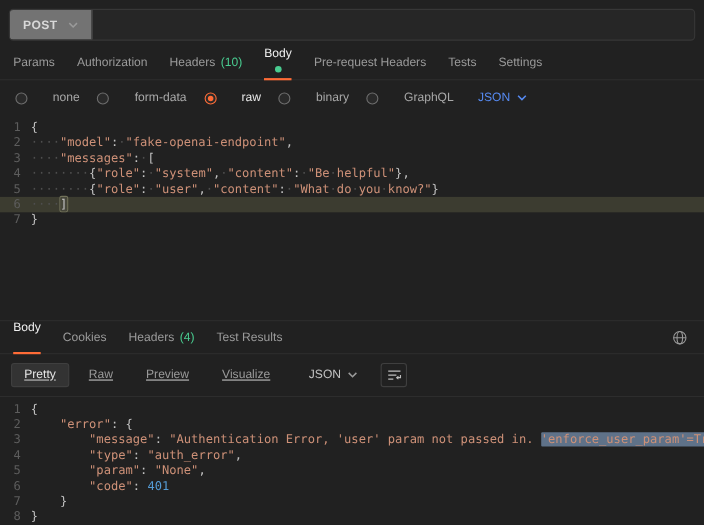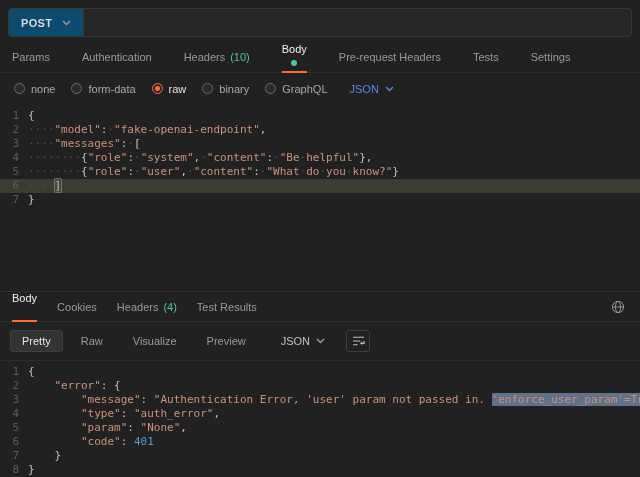--- a/index.html
+++ b/index.html
@@ -12,39 +12,39 @@
     width:640px;height:477px;overflow:hidden;
     background:#212121;color:#c2c2c2;
     font-family:"Liberation Sans",sans-serif;font-size:11px;
   }
   .app{display:flex;flex-direction:column;height:477px;}
 
   
   .urlbar{display:flex;align-items:stretch;margin:8px 8px 6px 8px;height:30px;
     background:#262626;border:1px solid #373737;border-radius:4px;overflow:hidden;}
   .method{display:flex;align-items:center;gap:10px;padding:0 12px;
-    background:#0c4a6e;border-right:1px solid #373737;cursor:pointer;
+    background:#737373;border-right:1px solid #373737;cursor:pointer;
     color:#d8d8d8;font-weight:bold;letter-spacing:0.3px;}
   .url{display:flex;align-items:center;padding:0 12px;color:#c9c9c9;flex:1;}
   .chev{display:inline-block;}
 
   
-  .req-tabs{display:flex;align-items:center;gap:32px;padding:0 12px;height:30px;
+  .req-tabs{display:flex;align-items:center;gap:20px;padding:0 12px;height:30px;
     border-bottom:1px solid #2d2d2d;}
   .tab{color:#9a9a9a;cursor:pointer;position:relative;height:100%;
     display:flex;align-items:center;gap:5px;}
   .tab.active{color:#f0f0f0;flex-direction:column;}
   .tab.active::after{content:'';position:absolute;left:0;right:0;bottom:-1px;
     height:2px;background:var(--orange);}
   .tab .count{color:var(--green);text-align:center;}
   .tab .dot{width:6px;height:6px;border-radius:50%;background:var(--green);}
 
   
   .body-modes{display:flex;align-items:center;gap:16px;padding:10px 12px 10px 14px;}
-  .mode{display:flex;align-items:flex-start;gap:6px;color:#a8a8a8;cursor:pointer;}
+  .mode{display:flex;align-items:flex-end;gap:23px;color:#a8a8a8;cursor:pointer;}
   .mode .radio{width:11px;height:11px;border-radius:50%;border:1px solid #6e6e6e;
     display:inline-flex;align-items:center;justify-content:center;background:#2a2a2a;}
   .mode.selected{color:#e8e8e8;}
   .mode.selected .radio{border-color:var(--orange);}
   .mode.selected .radio::after{content:'';width:5px;height:5px;border-radius:50%;
     background:var(--orange);}
   .lang-dd{display:flex;align-items:center;gap:6px;color:var(--blue);cursor:pointer;margin-left:6px;}
 
   
   .editor{font-family:"DejaVu Sans Mono",monospace;font-size:11px;line-height:14px;
@@ -91,21 +91,21 @@
           <path d="M1 1l3.5 3.5L8 1" fill="none" stroke="#9a9a9a" stroke-width="1.4"></path>
         </svg>
     </div>
   </div>
 
   <div class="req-tabs" id="req-tabs">
       <div class="tab">
         <span>Params</span>
       </div>
       <div class="tab">
-        <span>Authentication</span>
+        <span>Authorization</span>
       </div>
       <div class="tab">
         <span>Headers</span>
         <span class="count">(10)</span>
       </div>
       <div class="tab active">
         <span>Body</span>
         <span class="dot"></span>
       </div>
       <div class="tab">
@@ -203,25 +203,25 @@
           <svg width="14" height="14" viewBox="0 0 16 16" fill="none" stroke="#9a9a9a" stroke-width="1.1">
             <circle cx="8" cy="8" r="6.4"></circle>
               <ellipse cx="8" cy="8" rx="2.9" ry="6.4"></ellipse>
               <path d="M1.6 8h12.8"></path>
           </svg>
         </span>
       </div>
     </div>
 
     <div class="view-row">
-      <span id="view-tabs" style="display:flex;align-items:flex-start;gap:6px;">
+      <span id="view-tabs" style="display:flex;align-items:flex-start;gap:6px;text-decoration:underline;">
           <span class="view-tab active">Pretty</span>
           <span class="view-tab">Raw</span>
+          <span class="view-tab">Preview</span>
           <span class="view-tab">Visualize</span>
-          <span class="view-tab">Preview</span>
         </span>
       <span class="resp-lang">
         <span>JSON</span>
         <svg class="chev" width="9" height="6" viewBox="0 0 9 6">
             <path d="M1 1l3.5 3.5L8 1" fill="none" stroke="#9a9a9a" stroke-width="1.4"></path>
           </svg>
       </span>
       <span class="wrap-btn">
         <svg width="13" height="12" viewBox="0 0 14 12" fill="none" stroke="#bdbdbd" stroke-width="1.2">
           <path d="M1 2h12M1 6h8M1 10h5"></path>

